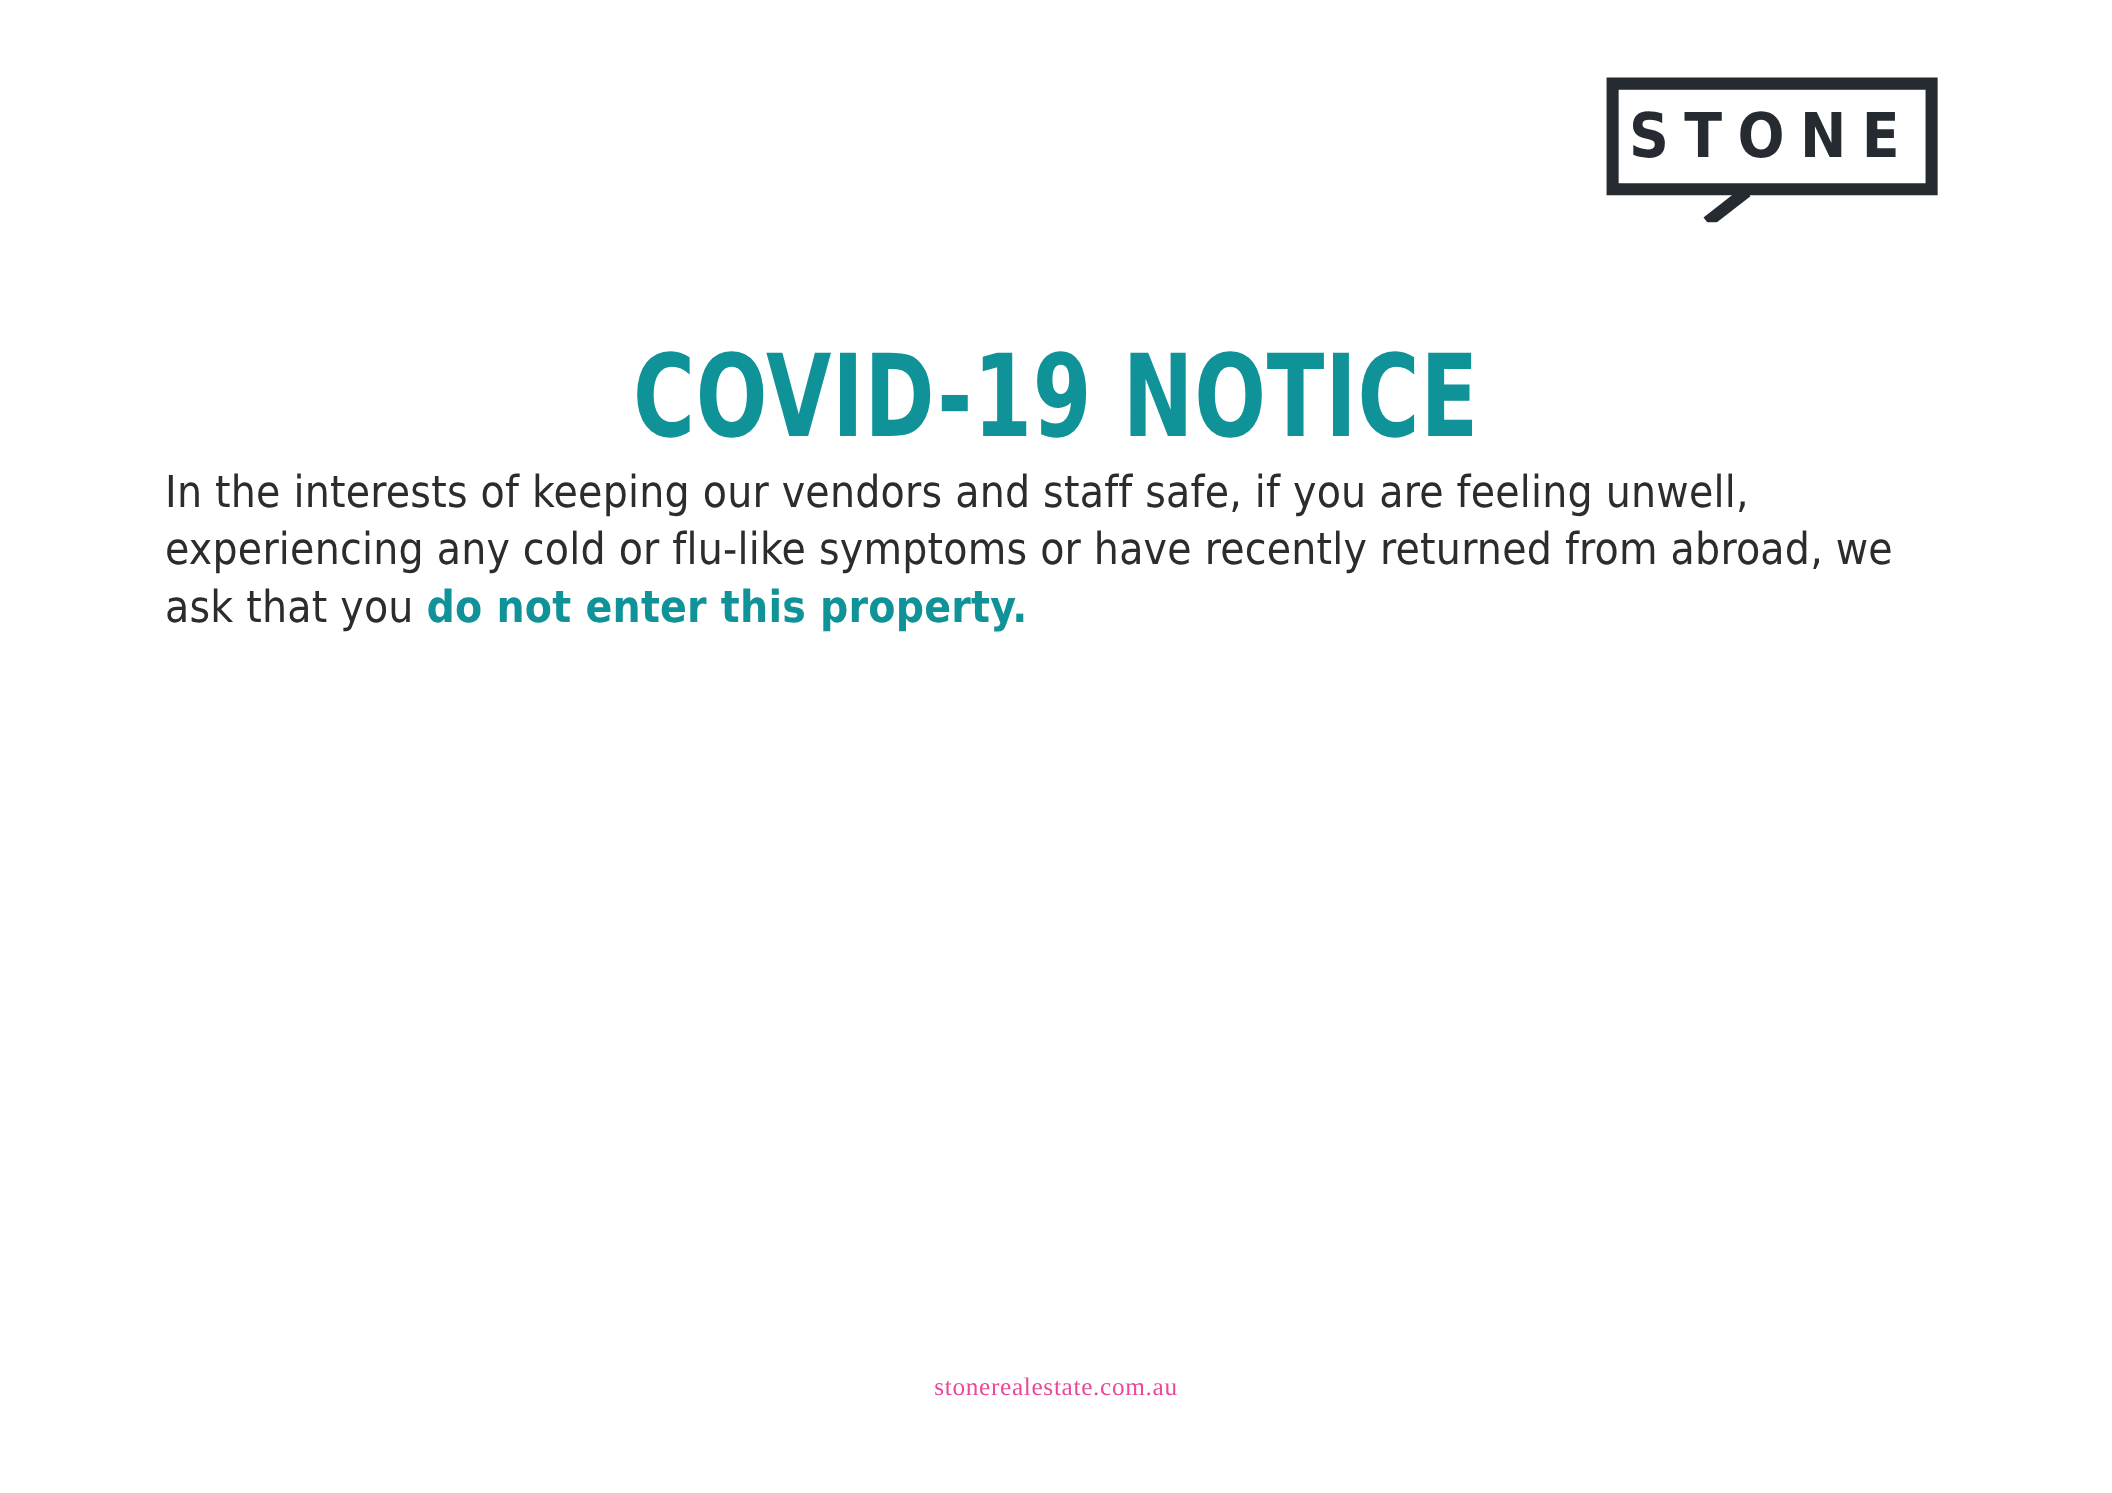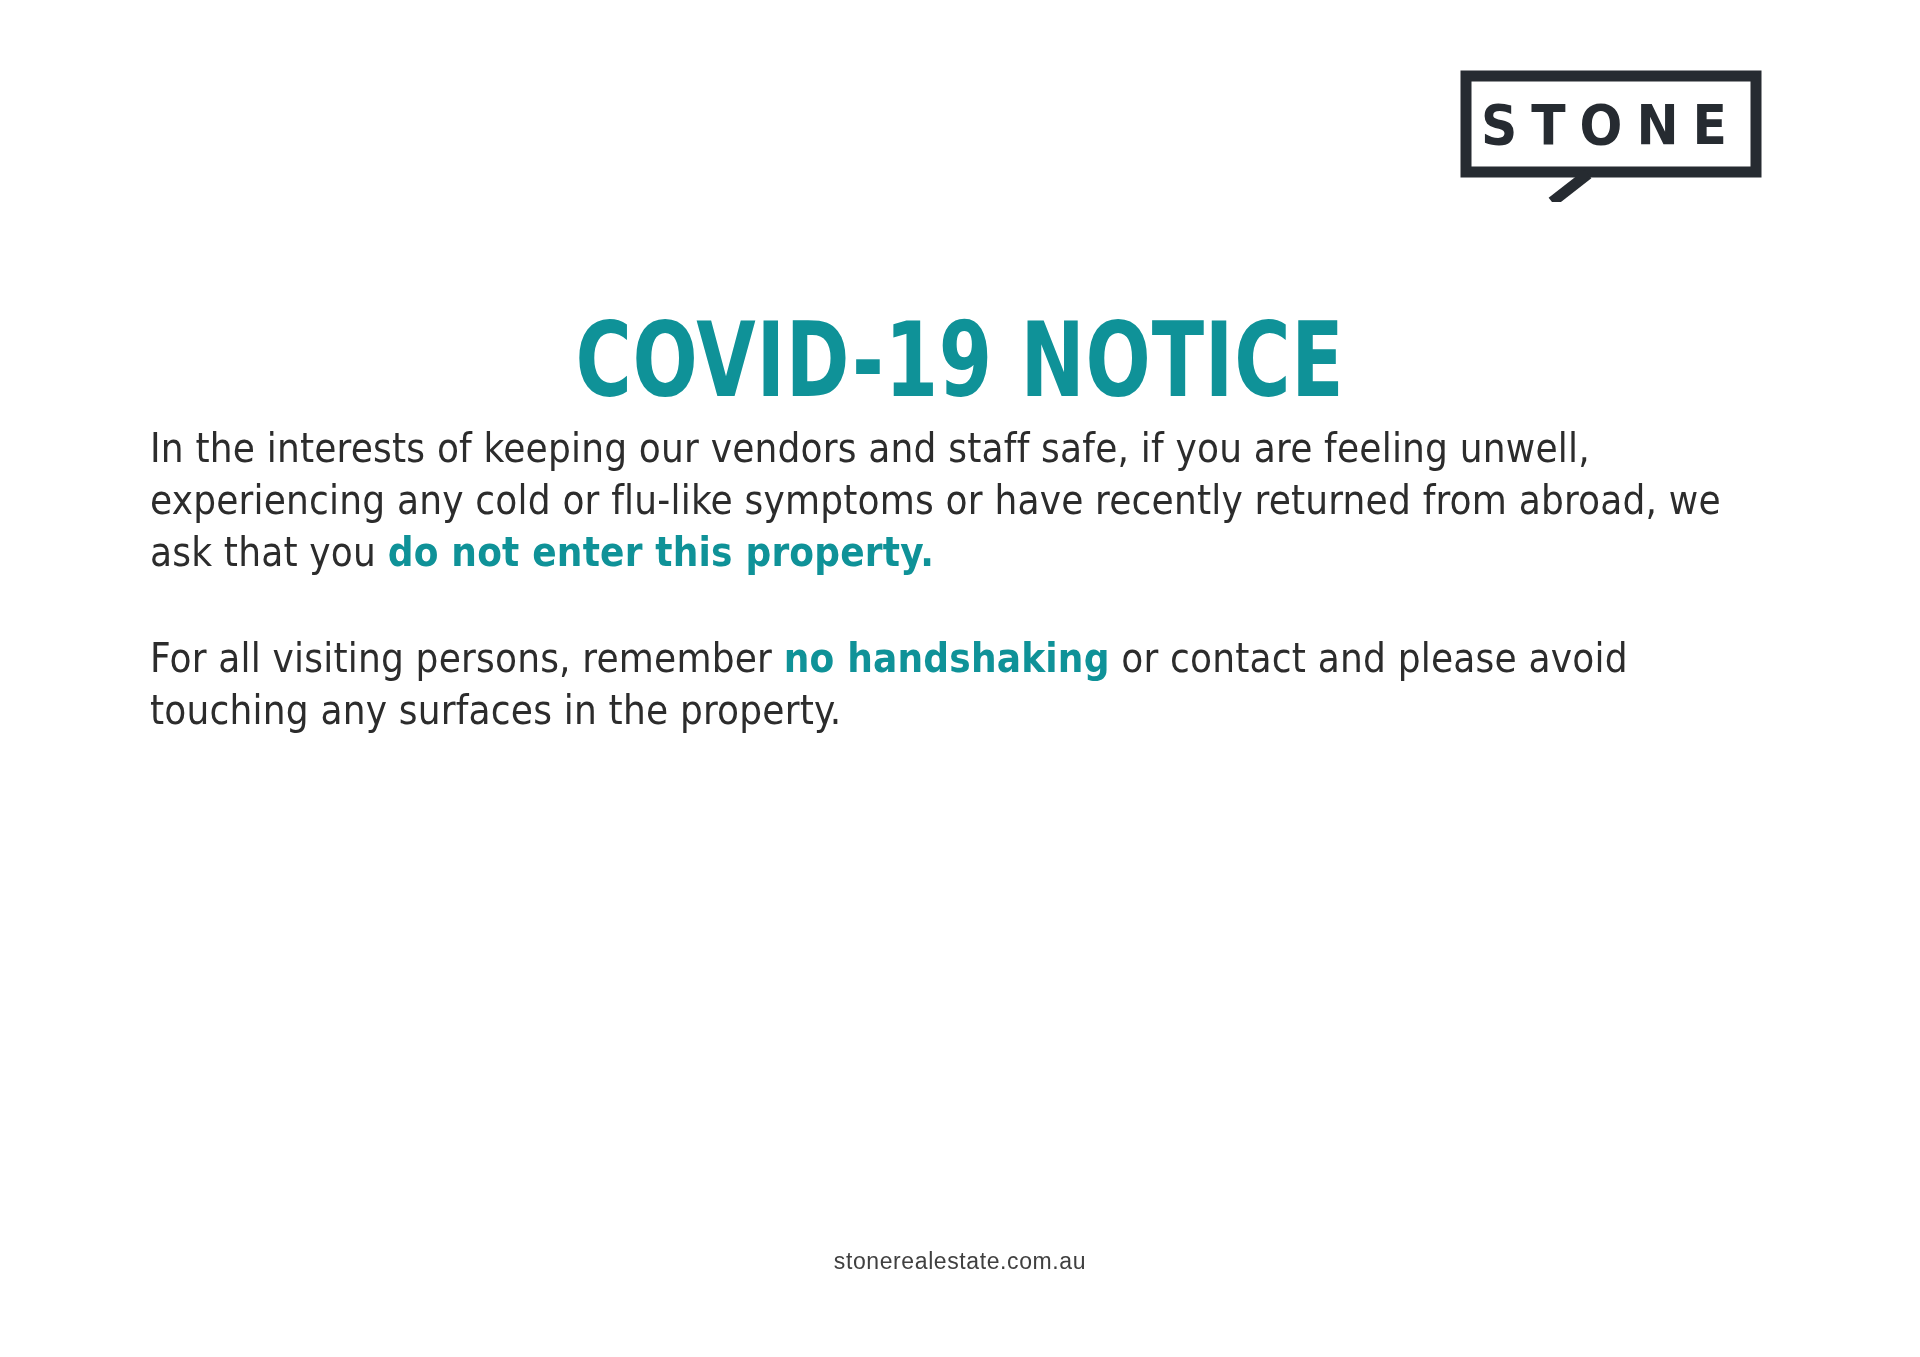--- a/index.html
+++ b/index.html
@@ -75,24 +75,24 @@
 
   
   .footer {
     position: absolute;
     top: 1248px;
     left: 0;
     width: 100%;
     text-align: center;
   }
   .footer-url {
-    font-family: Liberation Sans, sans-serif;
+    font-family: Liberation Serif, serif;
     font-size: 23px;
     letter-spacing: 0.6px;
-    color: #404040;
+    color: #ec4899;
   }
 </style>
 </head>
 <body>
 
 <div class="page">
 
   <div class="logo-wrap">
     <svg class="logo-svg" viewBox="0 0 302 132" xmlns="http://www.w3.org/2000/svg" aria-label="STONE">
 
@@ -101,20 +101,19 @@
       <path d="M128 104 L92 132" fill="none" stroke="#262b31" stroke-width="11" stroke-linecap="butt"></path>
 
       <text x="151" y="54" text-anchor="middle" dominant-baseline="central" font-family="DejaVu Sans Condensed, Liberation Sans Narrow, Liberation Sans, sans-serif" font-size="56" font-weight="700" letter-spacing="14" fill="#262b31">STONE</text>
     </svg>
   </div>
 
   <h1 class="title">COVID-19 NOTICE</h1>
 
   <div class="body-copy">
       <p class="para"><span>In the interests of keeping our vendors and staff safe, if you are feeling unwell, experiencing any cold or flu-like symptoms or have recently returned from abroad, we ask that you </span><span class="em">do not enter this property.</span></p>
-      <p class="para"><span>For all visiting persons, remember </span><span class="em">no handshaking</span><span> or contact and please avoid touching any surfaces in the property.</span></p>
     </div>
 
   <div class="footer">
     <span class="footer-url">stonerealestate.com.au</span>
   </div>
 
 </div>
 
 </body></html>

